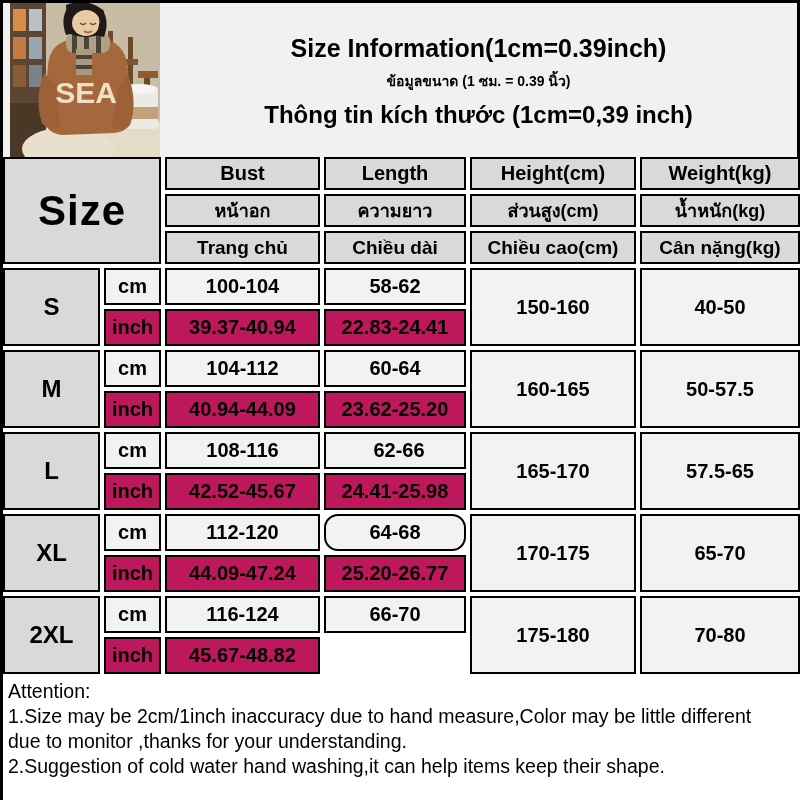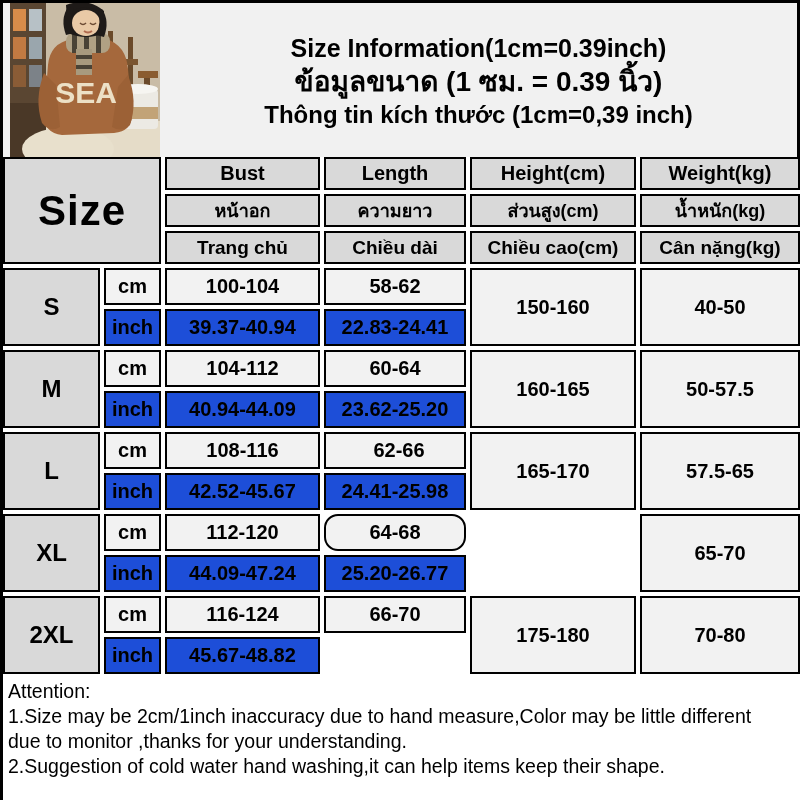--- a/index.html
+++ b/index.html
@@ -32,21 +32,21 @@
   .photo-box svg { display:block; }
   .title-block {
     flex:1;
     display:flex; flex-direction:column;
     align-items:center; justify-content:center;
     text-align:center;
     padding-top:2px;
     font-weight:bold;
   }
   .title-en { font-size:25px; line-height:33px; }
-  .title-th { font-size:28px; line-height:33px; }
+  .title-th { font-size:14px; line-height:33px; }
   .title-vi { font-size:24px; line-height:33px; }
 
   
   .table-wrap { background:#fff; }
   .size-grid {
     display:grid;
     grid-template-columns:97px 57px 155px 142px 166px 160px;
     grid-template-rows:33px 33px 33px repeat(10, 37px);
     gap:4px;
     width:797px;
@@ -54,21 +54,21 @@
   .c {
     border:2px solid #000;
     display:flex; align-items:center; justify-content:center;
     font-weight:bold;
     font-size:20px;
     overflow:hidden;
     white-space:nowrap;
   }
   .bg-hdr   { background:#d9d9d9; }
   .bg-light { background:#f2f2f2; }
-  .bg-white { background:#1d4ed8; }
+  .bg-white { background:#be185d; }
   .size-hdr { font-size:42px; letter-spacing:1px; }
   .size-letter { font-size:24px; }
   .th-txt { font-size:18px; }
   .vi-txt { font-size:19px; }
 
   
   .attention {
     background:#fff;
     padding:5px 6px 0 5px;
     font-size:19.5px;
@@ -182,20 +182,21 @@
         <div class="c bg-light" style="grid-area: 8 / 4; padding-left: 8px;">62-66</div>
         <div class="c bg-light" style="grid-area: 8 / 5 / span 2;">165-170</div>
         <div class="c bg-light" style="grid-area: 8 / 6 / span 2;">57.5-65</div>
         <div class="c bg-white" style="grid-area: 9 / 2;">inch</div>
         <div class="c bg-white" style="grid-area: 9 / 3;">42.52-45.67</div>
         <div class="c bg-white" style="grid-area: 9 / 4;">24.41-25.98</div>
         <div class="c bg-hdr size-letter" style="grid-area: 10 / 1 / span 2;">XL</div>
         <div class="c bg-light" style="grid-area: 10 / 2;">cm</div>
         <div class="c bg-light" style="grid-area: 10 / 3;">112-120</div>
         <div class="c bg-light" style="grid-area: 10 / 4; border-radius: 14px;">64-68</div>
+        <div class="c bg-light" style="grid-area: 10 / 5 / span 2;">170-175</div>
         <div class="c bg-light" style="grid-area: 10 / 6 / span 2;">65-70</div>
         <div class="c bg-white" style="grid-area: 11 / 2;">inch</div>
         <div class="c bg-white" style="grid-area: 11 / 3;">44.09-47.24</div>
         <div class="c bg-white" style="grid-area: 11 / 4;">25.20-26.77</div>
         <div class="c bg-hdr size-letter" style="grid-area: 12 / 1 / span 2;">2XL</div>
         <div class="c bg-light" style="grid-area: 12 / 2;">cm</div>
         <div class="c bg-light" style="grid-area: 12 / 3;">116-124</div>
         <div class="c bg-light" style="grid-area: 12 / 4;">66-70</div>
         <div class="c bg-light" style="grid-area: 12 / 5 / span 2;">175-180</div>
         <div class="c bg-light" style="grid-area: 12 / 6 / span 2;">70-80</div>

